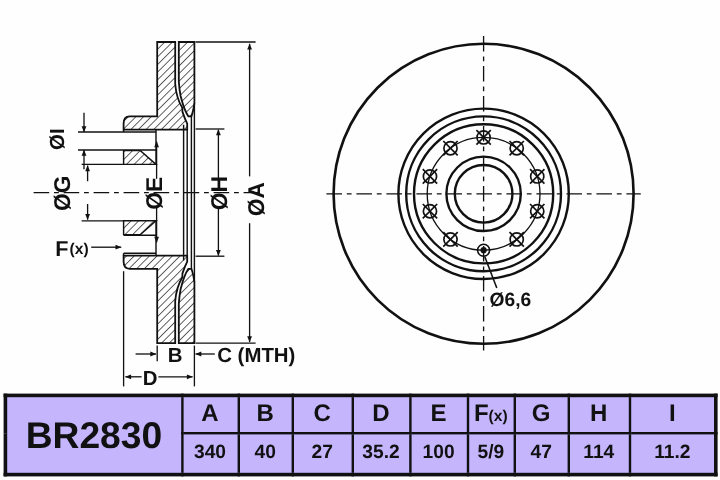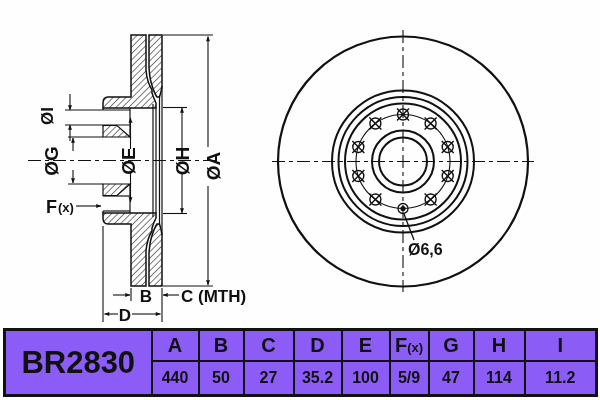--- a/index.html
+++ b/index.html
@@ -4,21 +4,21 @@
 <style>
   html,body{margin:0;padding:0;background:#fff;}
   #stage{position:relative;width:600px;height:400px;background:#fefefe;overflow:hidden;
          font-family:"Liberation Sans",sans-serif;}
   #drawing{position:absolute;left:0;top:0;}
   svg text{fill:#111;font-family:"Liberation Sans",sans-serif;font-weight:bold;}
   .dimtxt{font-size:19px;}
   .dimtxt-sm{font-size:17px;}
   #spec-table{position:absolute;left:3px;top:328px;border-collapse:collapse;table-layout:fixed;}
   #spec-table td,#spec-table th{border:2px solid #111;text-align:center;vertical-align:middle;
-      padding:0;color:#111;background:#8b5cf6;font-family:"Liberation Sans",sans-serif;}
+      padding:0;color:#111;background:#c4b5fd;font-family:"Liberation Sans",sans-serif;}
   #spec-table{border:3px solid #111;}
   .part-cell{font-size:31px;font-weight:bold;letter-spacing:0px;}
   .hdr-row th{height:29px;font-size:20px;font-weight:bold;}
   .val-row td{height:32px;font-size:16px;font-weight:bold;}
   .fsub{font-size:13px;font-weight:bold;}
 </style>
 </head>
 <body>
 
 <div id="stage">
@@ -196,22 +196,22 @@
       <th>B</th>
       <th>C</th>
       <th>D</th>
       <th>E</th>
       <th><span>F</span><span class="fsub">(x)</span></th>
       <th>G</th>
       <th>H</th>
       <th>I</th>
     </tr>
     <tr class="val-row">
-      <td>440</td>
-      <td>50</td>
+      <td>340</td>
+      <td>40</td>
       <td>27</td>
       <td>35.2</td>
       <td>100</td>
       <td>5/9</td>
       <td>47</td>
       <td>114</td>
       <td>11.2</td>
     </tr>
   </tbody>
     </table>

